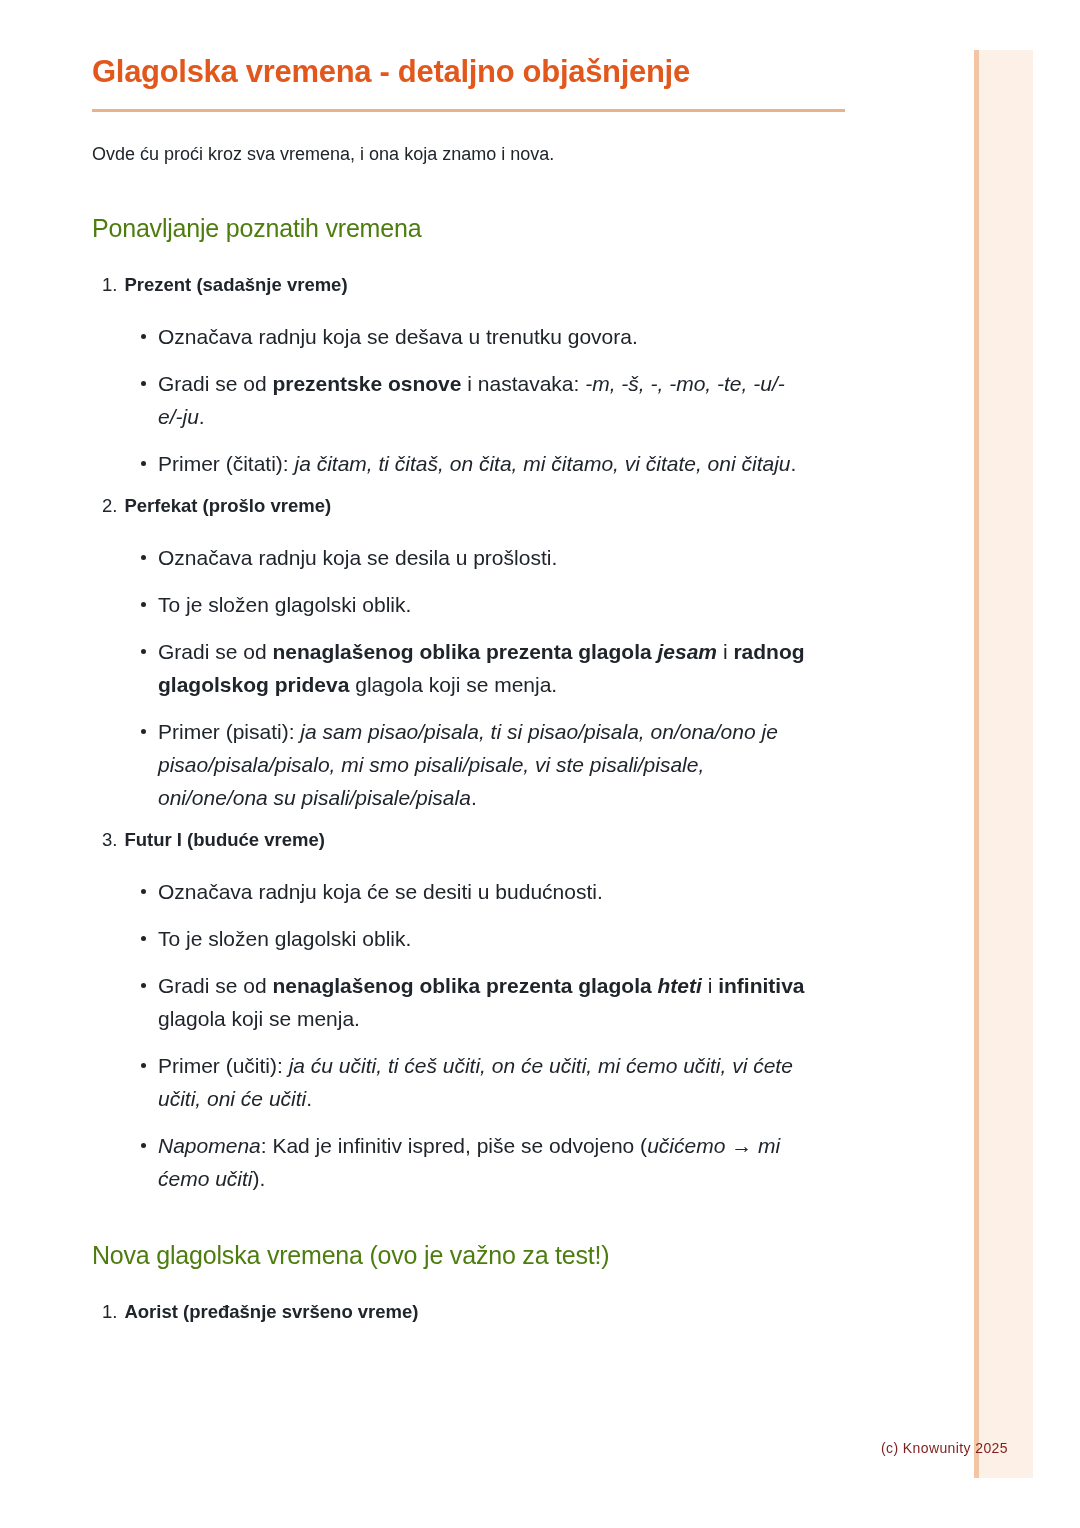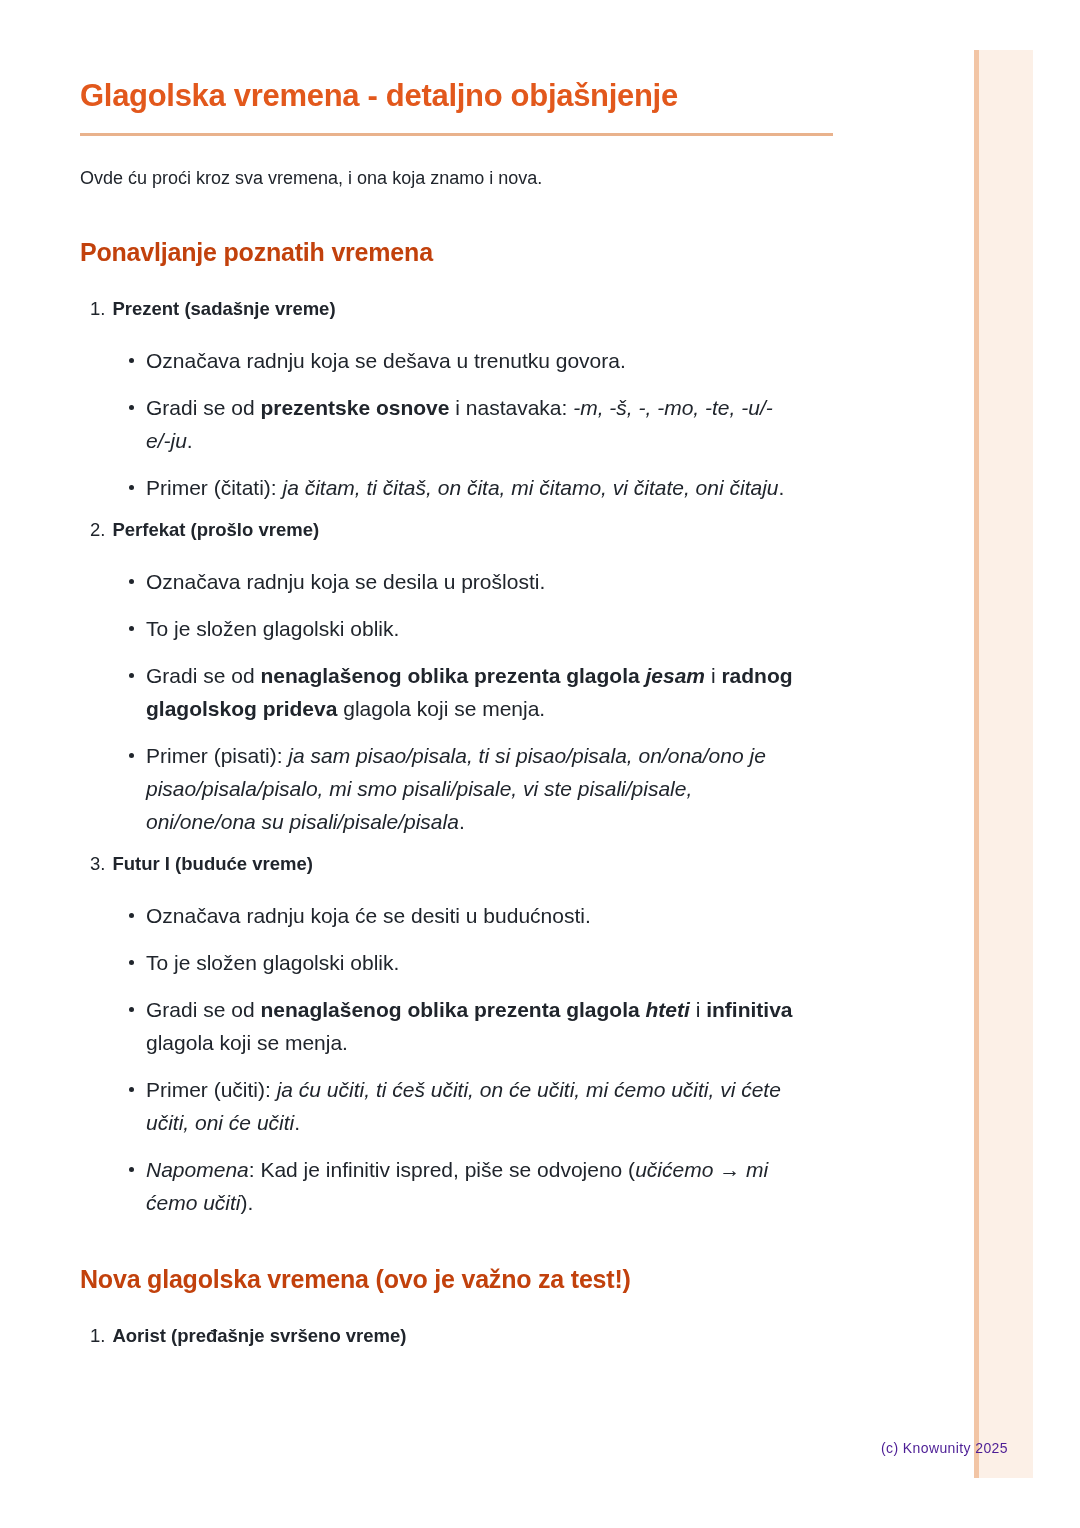--- a/index.html
+++ b/index.html
@@ -17,36 +17,36 @@
   .stripe {
     position:absolute; top:50px; left:974px;
     width:59px; height:1428px;
     background:#FCF0E7;
     border-left:5px solid #F2C5A5;
     z-index:1;
   }
 
   .watermark {
     position:absolute; top:1440px; right:72px;
-    font-size:14px; color:#4c1d95; letter-spacing:0.4px;
+    font-size:14px; color:#7f1d1d; letter-spacing:0.4px;
     z-index:2;
   }
 
-  .content { position:absolute; left:80px; top:54px; width:753px; z-index:2;margin-top:24px; }
+  .content { position:absolute; left:92px; top:54px; width:753px; z-index:2; }
 
   h1.title {
     font-size:31px; font-weight:700; color:#E2581C; letter-spacing:-0.3px;
     line-height:36px;
   }
   .title-rule { margin-top:19px; height:3px; width:753px; background:#E9B28C; }
 
   p.intro { margin-top:29px; font-size:18px; line-height:27px; }
 
   h2.section-heading {
-    margin-top:45px; font-size:25px; font-weight:700; color:#c2410c;
+    margin-top:45px; font-size:25px; font-weight:400; color:#4d7c0f;
     letter-spacing:-0.2px; line-height:30px;
   }
 
   .numbered-list { margin-top:30px; }
   .numbered-item { margin-bottom:10px; }
   .item-title { padding-left:10px; font-size:18.5px; line-height:24px; margin-bottom:23px; }
   .item-title .num { font-weight:400; margin-right:7px; }
   .item-title .ttl { font-weight:700; }
 
   .bullet-list { margin-left:66px; width:650px; }

